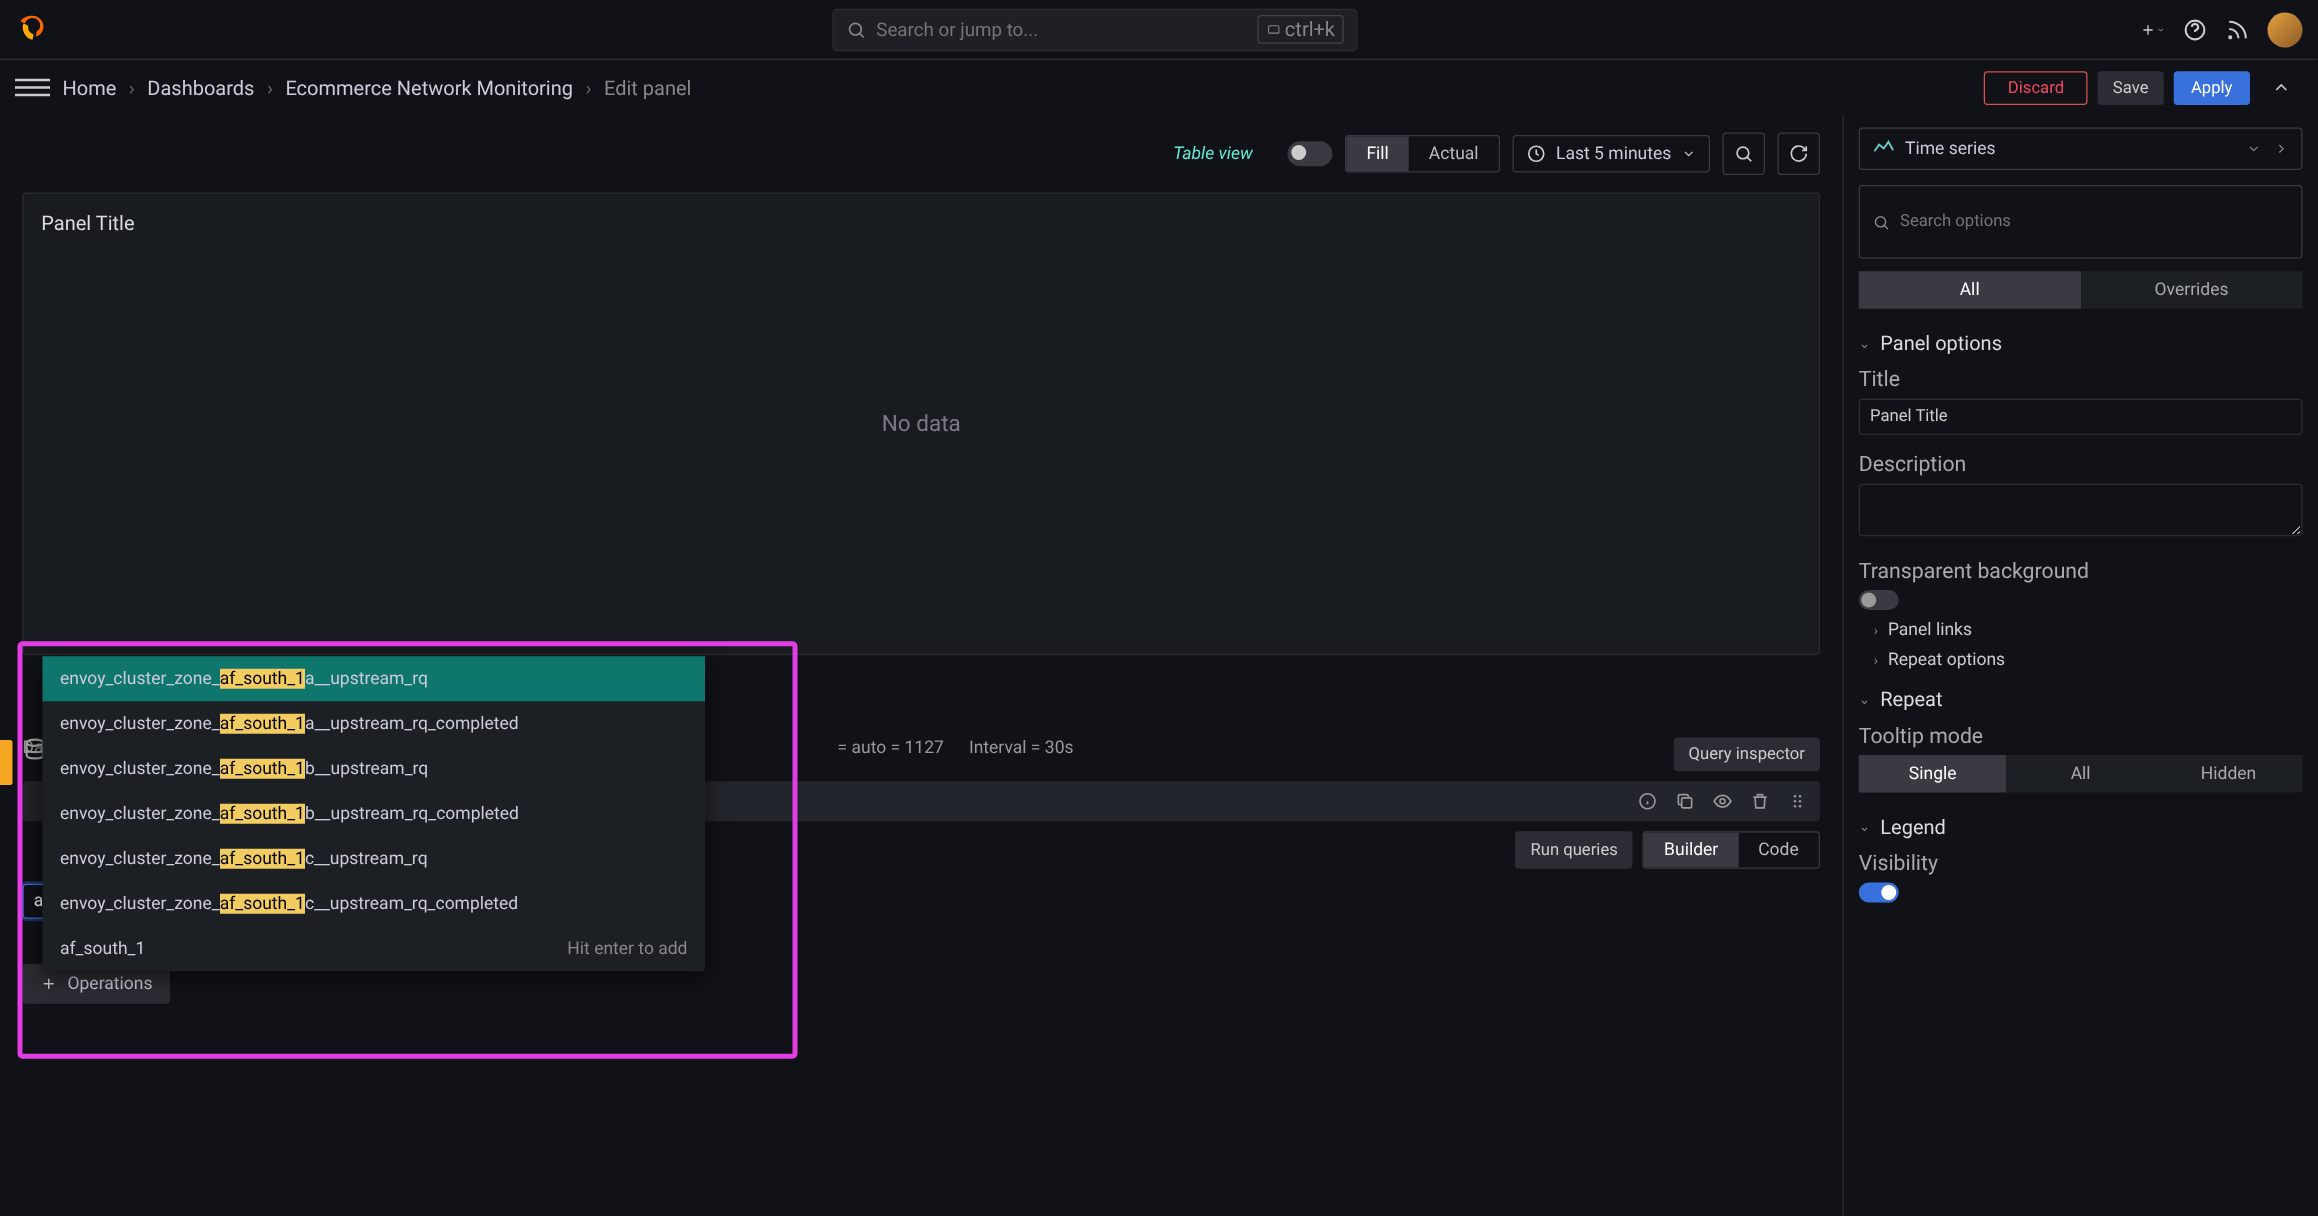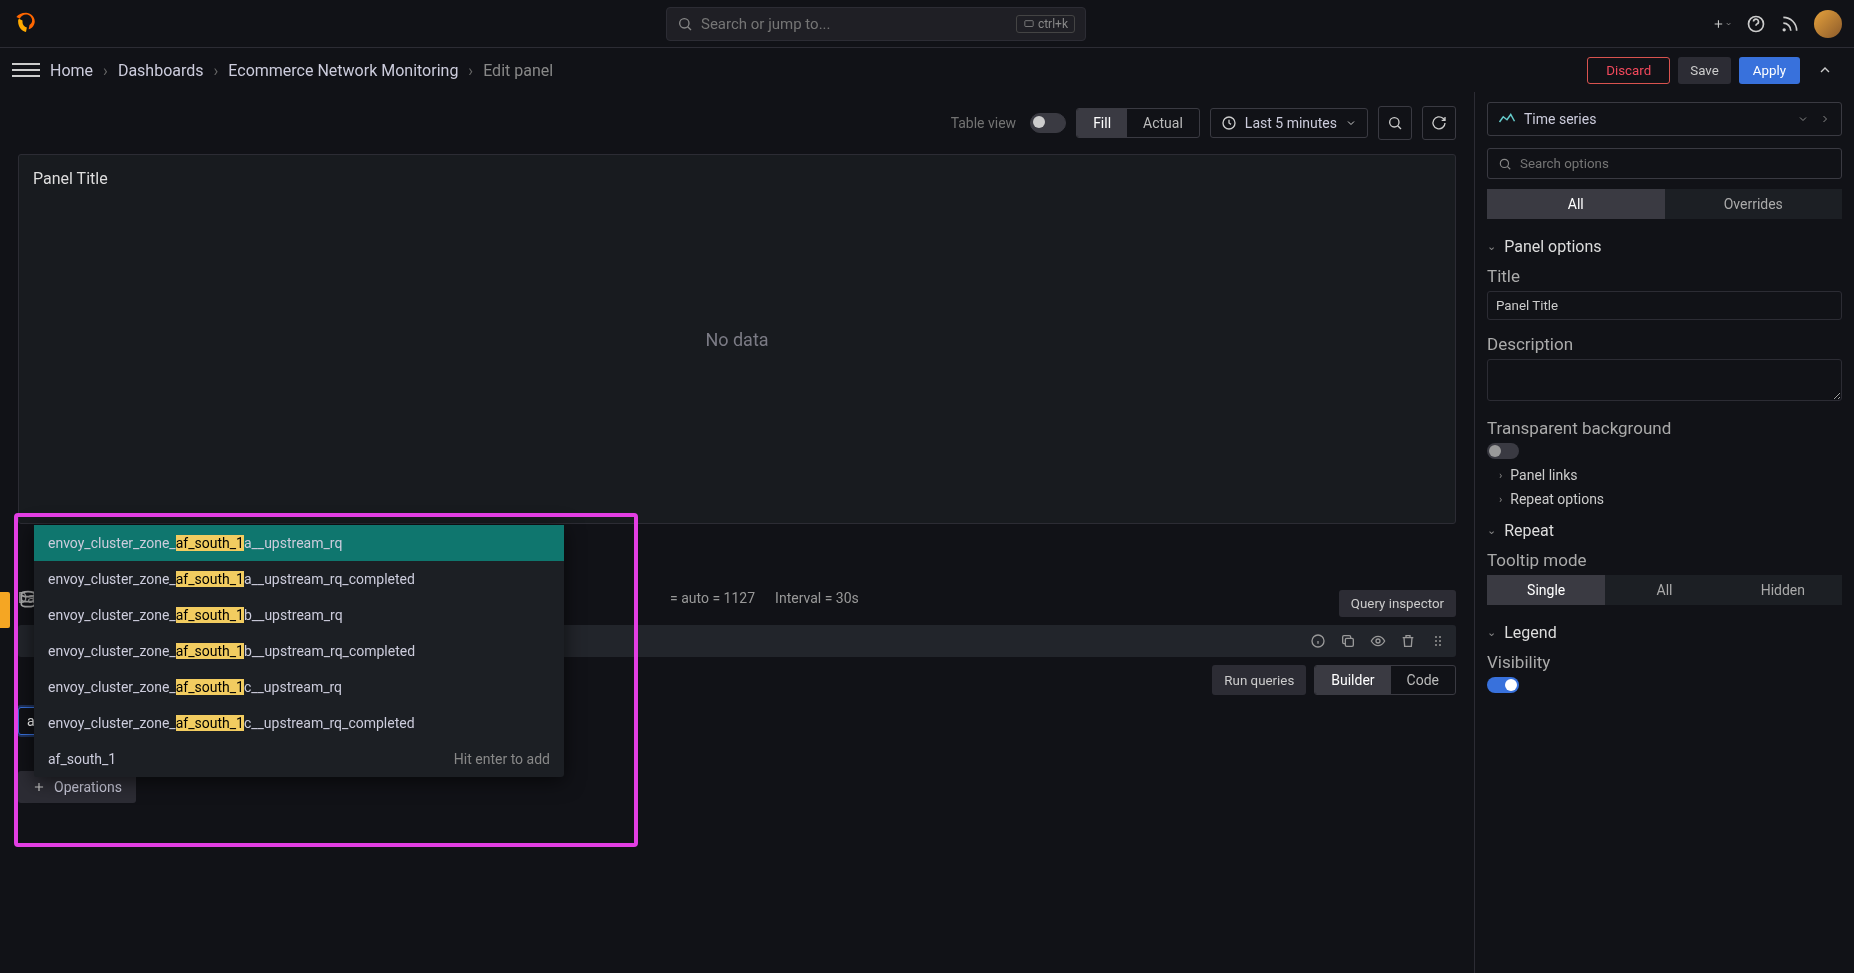--- a/index.html
+++ b/index.html
@@ -1,39 +1,39 @@
 <!DOCTYPE html>
 <html><head>
 <meta charset="utf-8">
 <style>
 * { margin:0; padding:0; box-sizing:border-box; font-family:-apple-system,BlinkMacSystemFont,"Segoe UI",Roboto,sans-serif; }
 body { background:#111217; color:#ccccdc; width:1854px; height:973px; overflow:hidden; font-size:14px; }
 .topbar { height:48px; display:flex; align-items:center; padding:0 12px; border-bottom:1px solid #2c2c34; gap:12px; }
 .logo { width:28px; height:28px; }
 .search-box { flex:0 0 420px; margin:0 auto; background:#1f1f25; border:1px solid #2c2c34; border-radius:4px; height:34px; display:flex; align-items:center; padding:0 10px; gap:8px; }
 .search-box input { background:transparent; border:none; color:#888; flex:1; outline:none; font-size:15px; }
-.kbd { border:1px solid #444; border-radius:3px; padding:1px 6px; font-size:12px; color:#888; display:flex; align-items:center; gap:3px; }
+.kbd { border:1px solid #444; border-radius:3px; padding:1px 6px; font-size:16px; color:#888; display:flex; align-items:center; gap:3px; }
 .top-right { margin-left:auto; display:flex; gap:14px; align-items:center; }
 .icon-btn { width:20px; height:20px; display:flex; align-items:center; justify-content:center; color:#ccc; cursor:pointer; }
 .avatar { width:28px; height:28px; border-radius:50%; background:linear-gradient(135deg,#e6a23c,#8b5a2b); }
 .navbar { height:44px; display:flex; align-items:center; padding:0 12px; gap:10px; }
 .menu-btn { width:28px; height:28px; display:flex; flex-direction:column; justify-content:center; gap:4px; cursor:pointer; }
 .menu-btn span { height:2px; background:#ccc; }
 .crumbs { display:flex; align-items:center; gap:10px; font-size:16px; }
 .crumb { color:#ccccdc; cursor:pointer; }
 .crumb-sep { color:#666; }
 .nav-right { margin-left:auto; display:flex; gap:8px; align-items:center; }
 .btn-outline-red { border:1px solid #d9534f; color:#f2495c; background:transparent; padding:5px 18px; border-radius:3px; cursor:pointer; }
 .btn-gray { background:#2c2c34; color:#ccc; border:none; padding:6px 12px; border-radius:3px; cursor:pointer; }
 .btn-blue { background:#3871dc; color:#fff; border:none; padding:6px 14px; border-radius:3px; cursor:pointer; }
 .main-row { display:flex; height:calc(100% - 92px); }
 .left-col { flex:1; padding:14px 18px; overflow:hidden; position:relative; }
 .right-col { width:380px; border-left:1px solid #2c2c34; padding:10px 12px; overflow:auto; }
 .toolbar-row { display:flex; gap:10px; align-items:center; justify-content:flex-end; margin-bottom:14px; }
-.toggle-label { color:#737373; margin-right:4px; }
+.toggle-label { color:#5eead4; margin-right:18px;font-style:italic; }
 .sw { width:30px; height:16px; background:#3a3a42; border-radius:10px; position:relative; }
 .sw::after { content:""; position:absolute; width:12px; height:12px; background:#ccc; border-radius:50%; left:2px; top:2px; }
 .seg { display:flex; border:1px solid #3a3a42; border-radius:3px; overflow:hidden; }
 .seg div { padding:6px 16px; cursor:pointer; color:#bbb; }
 .seg .active { background:#3a3a42; color:#fff; }
 .time-pick { display:flex; align-items:center; gap:8px; border:1px solid #3a3a42; padding:6px 10px; border-radius:3px; cursor:pointer; }
 .sq-btn { width:34px; height:34px; border:1px solid #3a3a42; border-radius:3px; display:flex; align-items:center; justify-content:center; cursor:pointer; }
 .panel-canvas { background:#181b1f; border:1px solid #2c2c34; border-radius:3px; height:370px; padding:14px; position:relative; }
 .panel-title { font-size:16px; color:#ddd; }
 .nodata { position:absolute; top:50%; left:50%; transform:translate(-50%,-50%); color:#7b7b85; font-size:18px; }
@@ -49,21 +49,21 @@
 .x-btn { background:#2c2c34; width:30px; height:32px; display:flex; align-items:center; justify-content:center; border-radius:3px; cursor:pointer; }
 .plus-sq { background:#2c2c34; width:30px; height:32px; display:flex; align-items:center; justify-content:center; border-radius:3px; cursor:pointer; }
 .ops-btn { background:#2c2c34; padding:8px 14px; border-radius:3px; display:inline-flex; gap:8px; align-items:center; cursor:pointer; margin-top:24px; }
 .highlight-frame { position:absolute; border:4px solid #e33ee3; border-radius:4px; pointer-events:none; }
 .dropdown { position:absolute; background:#1c1f24; border-radius:3px; min-width:520px; box-shadow:0 4px 20px rgba(0,0,0,.6); }
 .dropdown-item { padding:10px 14px; display:flex; justify-content:space-between; align-items:center; cursor:pointer; }
 .dropdown-item.hover { background:#0f766e; }
 .hl { background:#f2cc60; color:#000; }
 svg { display:block; }
 .right-col .vistype { display:flex; align-items:center; justify-content:space-between; border:1px solid #3a3a42; padding:8px 10px; border-radius:3px; margin-bottom:12px; }
-.opt-search { display:flex; align-items:center; gap:8px; border:1px solid #3a3a42; background:#111217; border-radius:3px; padding:7px 10px; margin-bottom:10px; }
+.opt-search { display:flex; align-items:center; gap:8px; border:1px solid #3a3a42; background:#111217; border-radius:3px; padding:21px 10px; margin-bottom:10px; }
 .opt-search input { background:transparent; border:none; color:#888; outline:none; flex:1; }
 .tabrow { display:flex; margin-bottom:18px; }
 .tabrow div { flex:1; text-align:center; padding:7px 0; background:#1c1f24; cursor:pointer; color:#aaa; }
 .tabrow .act { background:#3a3a42; color:#fff; }
 .sect-hdr { display:flex; align-items:center; gap:8px; font-size:16px; color:#ddd; margin:14px 0 10px; cursor:pointer; }
 .field-label { font-size:17px; color:#aaa; margin-bottom:5px; }
 .text-input { width:100%; background:#111217; border:1px solid #2c2c34; border-radius:3px; padding:6px 8px; color:#ccc; margin-bottom:14px; }
 .textarea { height:42px; }
 .toggle-off { width:32px; height:16px; background:#3a3a42; border-radius:10px; position:relative; }
 .toggle-off::after { content:""; position:absolute; width:12px; height:12px; background:#999; border-radius:50%; left:2px; top:2px; }
@@ -314,21 +314,21 @@
       <div class="dropdown-item">
         <span>af_south_1</span>
         <span style="color:#888">Hit enter to add</span>
       </div>
     </div>
     <div class="highlight-frame" style="left:14px; top:421px; width:624px; height:334px"></div>
   </div>
 
   <div class="right-col">
     <div class="vistype">
-      <div style="display:flex;gap:8px;align-items:center">
+      <div style="display:flex;gap:8px;">
         <svg width="18" height="14" viewBox="0 0 24 16">
             <path d="M2 12l5-7 5 4 5-7 5 9" fill="none" stroke="#6cc" stroke-width="2"></path>
           </svg>
         <span>Time series</span>
       </div>
       <div style="display:flex;gap:10px">
         <svg width="12" height="12" viewBox="0 0 24 24" fill="none" stroke="#888" stroke-width="2">
             <path d="m6 9 6 6 6-6"></path>
           </svg>
         <svg width="12" height="12" viewBox="0 0 24 24" fill="none" stroke="#888" stroke-width="2">

